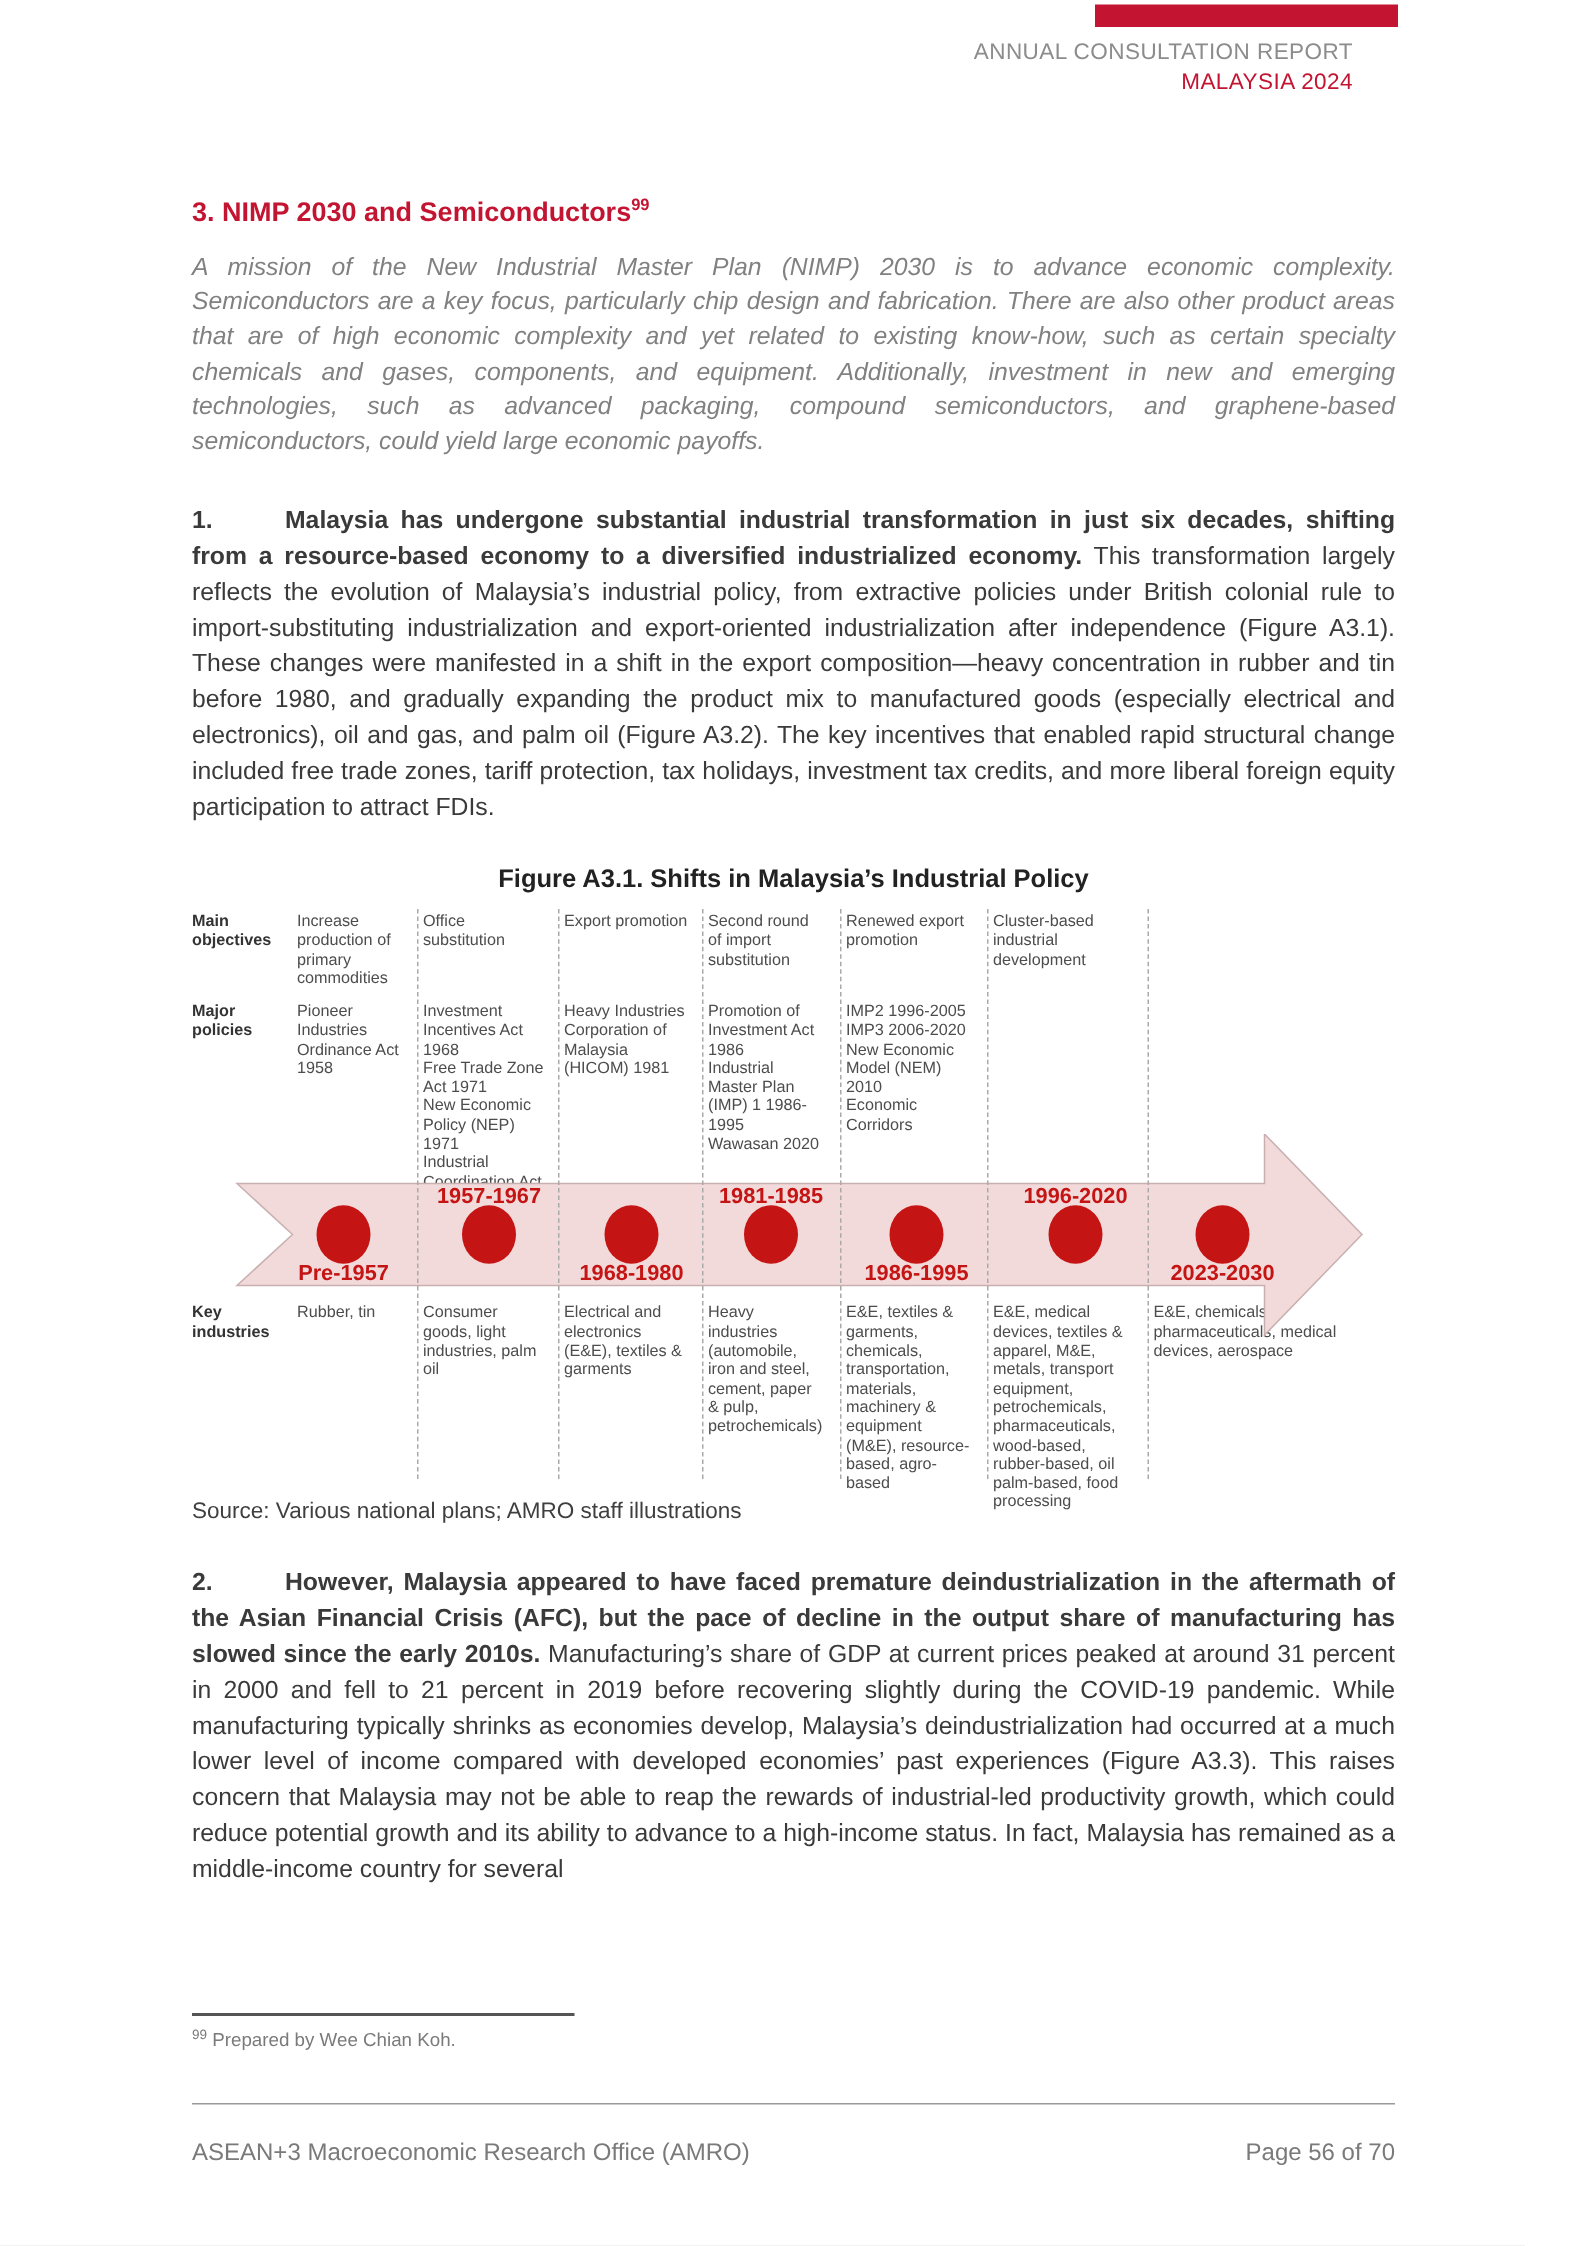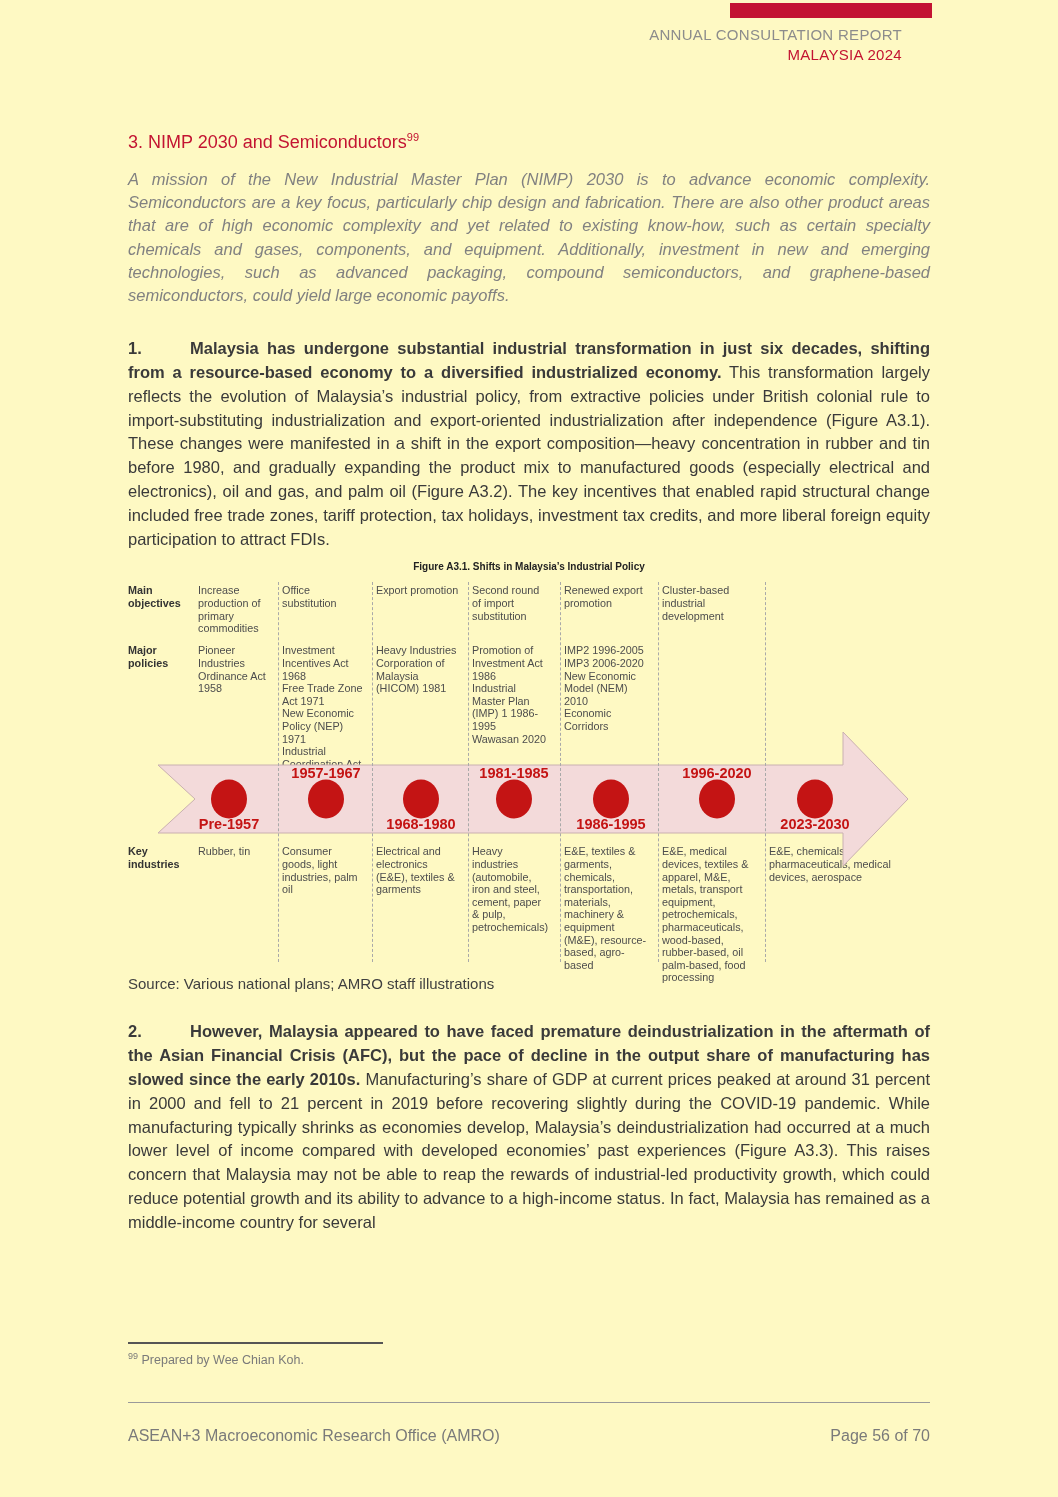--- a/index.html
+++ b/index.html
@@ -5,42 +5,42 @@
   :root{
     --brand-red:#C31432;
     --fig-red:#C41414;
     --arrow-pink:#F3DADA;
     --gray-text:#818181;
     --body-text:#3A3A3A;
   }
   *{margin:0;padding:0;box-sizing:border-box;}
   html,body{background:#e8e8e8;}
   .page{
-    position:relative;width:1058px;height:1497px;background:#fef9c3;
+    position:relative;width:1058px;height:1497px;background:#ffffff;
     margin:0 auto;overflow:hidden;
     font-family:"Liberation Sans","DejaVu Sans",sans-serif;color:var(--body-text);
   }
   
   .accent-bar{position:absolute;left:730px;top:3px;width:202px;height:15px;background:var(--brand-red);}
   .header-block{position:absolute;top:26px;right:156px;text-align:right;}
   .header-line1{font-size:15px;letter-spacing:.3px;color:#8C8C8C;}
   .header-line2{font-size:15px;letter-spacing:.3px;color:var(--brand-red);font-weight:500;margin-top:3px;}
   
   .content{position:absolute;left:128px;top:126px;width:802px;}
-  .section-title{font-size:18px;font-weight:400;color:var(--brand-red);line-height:22px;}
+  .section-title{font-size:18px;font-weight:700;color:var(--brand-red);line-height:22px;}
   .section-title sup{font-size:11px;}
   .intro{margin-top:15px;font-size:16.5px;line-height:23.2px;color:var(--gray-text);
          font-style:italic;text-align:justify;}
   .para{font-size:16.5px;line-height:23.8px;text-align:justify;color:var(--body-text);}
   .p1{margin-top:30px;}
   .p2{margin-top:28px;}
   .para .num{display:inline-block;width:62px;font-weight:bold;}
   .para .lead{font-weight:bold;}
   
-  .fig-title{margin-top:10px;text-align:center;font-size:10px;font-weight:bold;color:#222;}
+  .fig-title{margin-top:26px;text-align:center;font-size:17px;font-weight:bold;color:#222;}
   .fig-body{position:relative;margin-top:10px;height:385px;}
   .fig-row{display:grid;grid-template-columns:66px 84px 94px 96px 92px 98px 107px 165px;
            position:absolute;left:0;width:802px;}
   .row-objectives{top:2px;}
   .row-policies{top:62px;}
   .row-industries{top:263px;}
   .fig-cell{font-size:10.8px;line-height:12.6px;color:#4D4D4D;padding:0 9px 0 4px;}
   .fig-label{font-weight:bold;color:#333;padding-left:0;}
   .cell-lines{white-space:pre-line;}
   .dash{position:absolute;top:0;height:380px;width:0;border-left:1px dashed #A9A9A9;z-index:3;pointer-events:none;}

